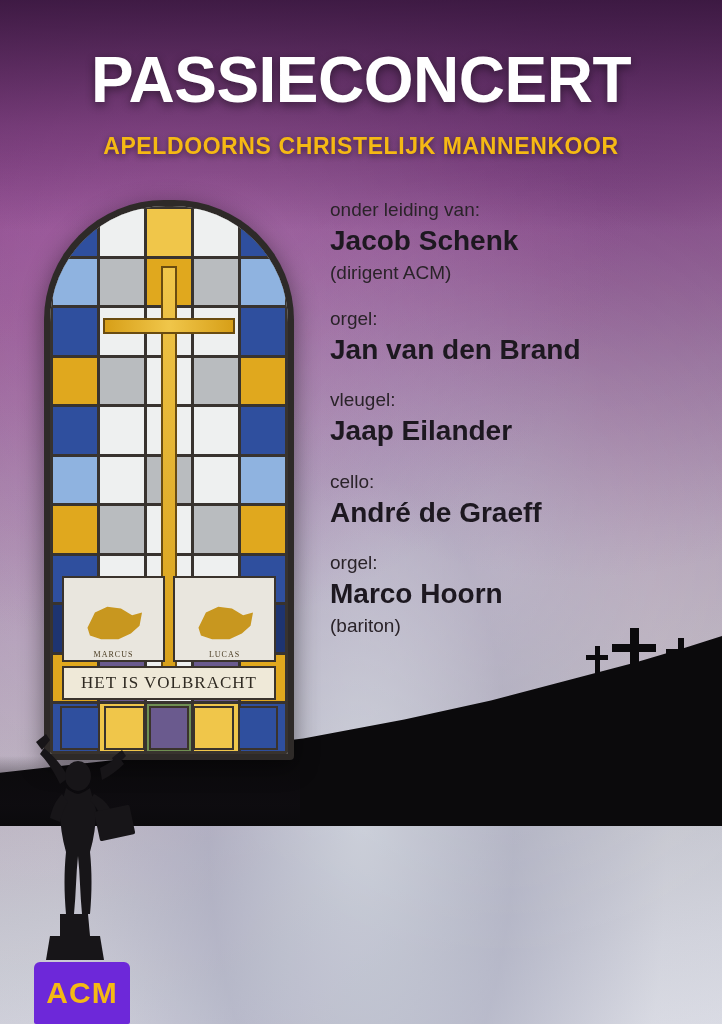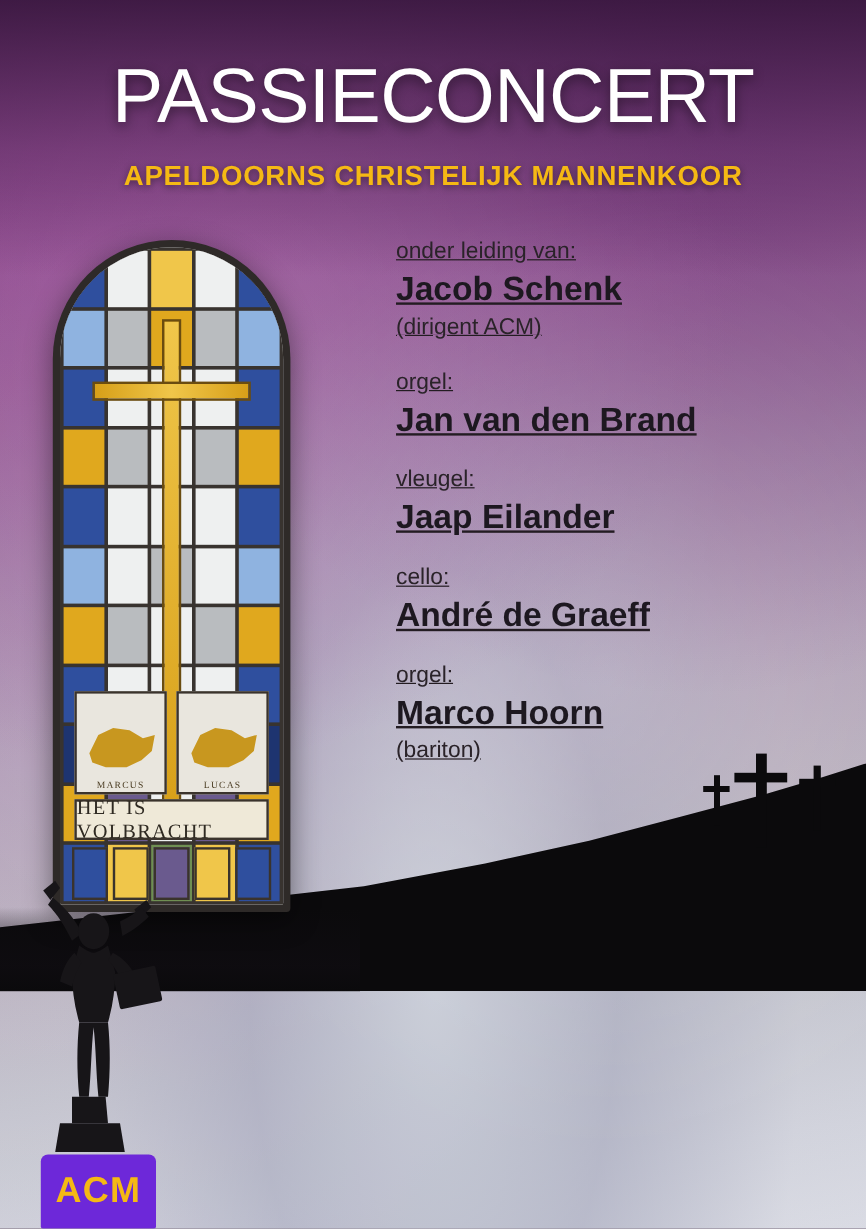--- a/index.html
+++ b/index.html
@@ -46,21 +46,21 @@
 
   
   .title {
     position: absolute;
     top: 48px;
     left: 0;
     width: 100%;
     text-align: center;
     color: #ffffff;
     font-size: 64px;
-    font-weight: normal;
+    font-weight: bold;
     letter-spacing: -0.5px;
     line-height: 1;
     text-shadow: 0 3px 10px rgba(0,0,0,0.45);
   }
   .subtitle {
     position: absolute;
     top: 133px;
     left: 0;
     width: 100%;
     text-align: center;
@@ -92,29 +92,29 @@
     color: #1d1820;
     margin: 0 0 4px 0;
     line-height: 1.2;
   }
   .credit-note {
     font-size: 19px;
     color: #2a2329;
     margin: 0;
     line-height: 1.25;
   }
-  .credit-block { margin-bottom: 22px; text-decoration: underline; }
+  .credit-block { margin-bottom: 22px; }
   .credit-block.last { margin-bottom: 0; }
 
   
   .window-wrap {
     position: absolute;
     left: 44px;
     top: 200px;
-    width: 198px;
+    width: 250px;
     height: 560px;
   }
   .window-frame {
     position: absolute;
     inset: 0;
     border-radius: 120px 120px 4px 4px;
     background: #2e2a28;
     box-shadow: 0 6px 24px rgba(0,0,0,0.45);
     overflow: hidden;
   }

